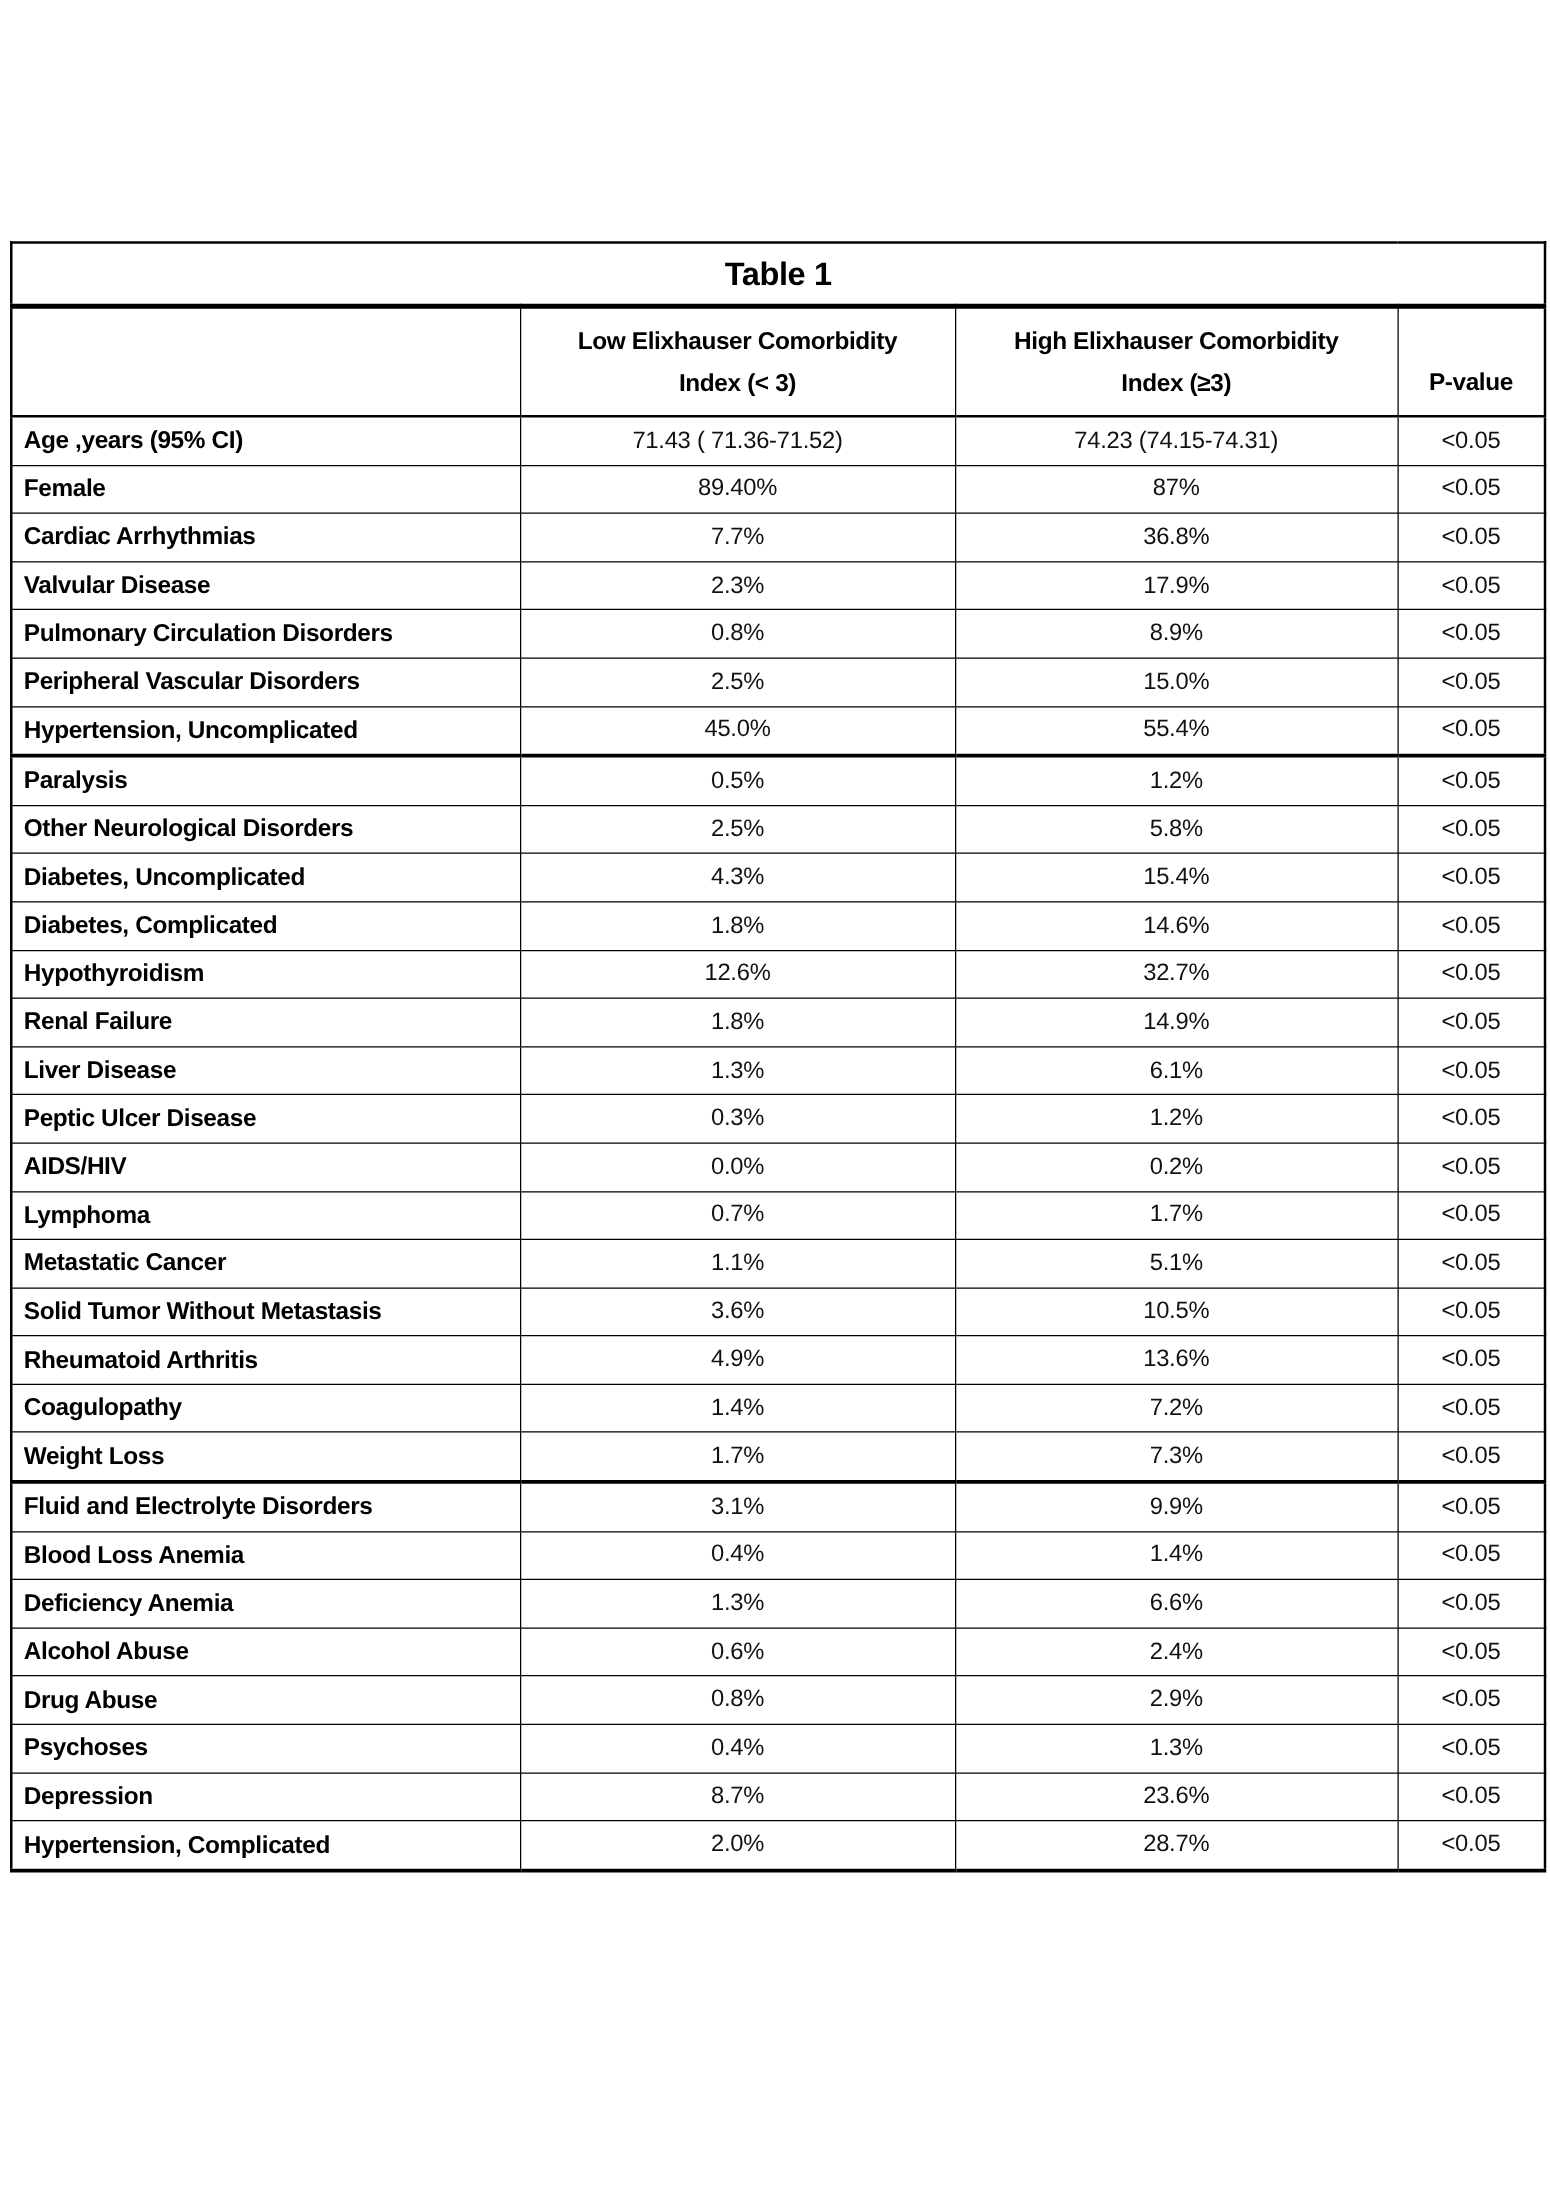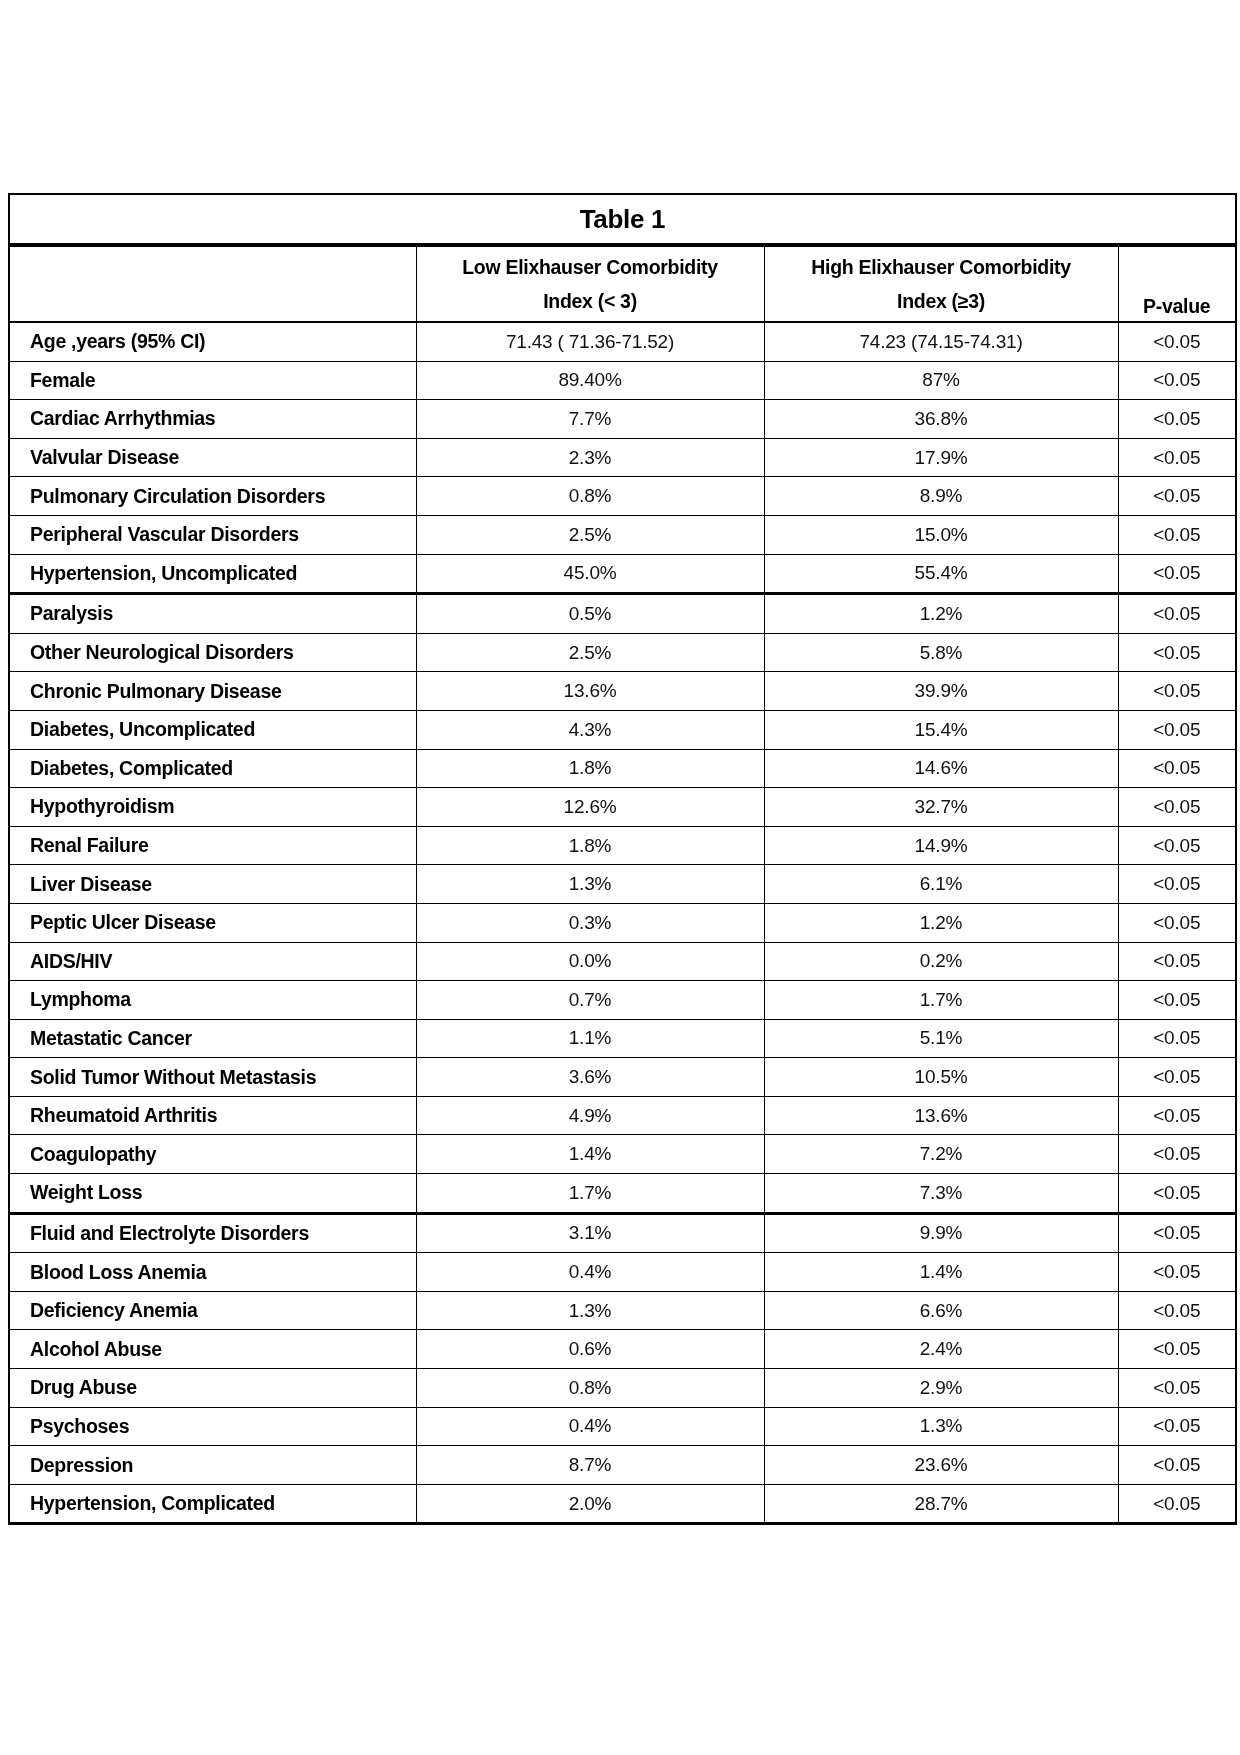--- a/index.html
+++ b/index.html
@@ -48,28 +48,28 @@
     font-size: 19.5px;
     letter-spacing: -0.3px;
   }
   td.hdr-cell .hline { line-height: 34px; }
   td.hdr-p {
     text-align: center;
     vertical-align: bottom;
     font-weight: bold;
     font-size: 19.5px;
     letter-spacing: -0.3px;
-    padding-bottom: 3px;
+    padding-bottom: 14px;
   }
   
   tr.data-row td { height: 35.6px; }
   td.label-cell {
     text-align: left;
     vertical-align: middle;
-    padding-left: 20px;
+    padding-left: 9px;
     font-weight: bold;
     font-size: 19.5px;
     letter-spacing: -0.3px;
   }
   td.val-cell, td.p-cell {
     text-align: center;
     vertical-align: middle;
     font-size: 19px;
     font-weight: normal;
     color: #111;
@@ -162,26 +162,20 @@
           <td class="val-cell">1.2%</td>
           <td class="p-cell">&lt;0.05</td>
         </tr>
         <tr class="data-row">
           <td class="label-cell">Other Neurological Disorders</td>
           <td class="val-cell">2.5%</td>
           <td class="val-cell">5.8%</td>
           <td class="p-cell">&lt;0.05</td>
         </tr>
         <tr class="data-row">
-          <td class="label-cell">Chronic Pulmonary Disease</td>
-          <td class="val-cell">13.6%</td>
-          <td class="val-cell">39.9%</td>
-          <td class="p-cell">&lt;0.05</td>
-        </tr>
-        <tr class="data-row">
           <td class="label-cell">Diabetes, Uncomplicated</td>
           <td class="val-cell">4.3%</td>
           <td class="val-cell">15.4%</td>
           <td class="p-cell">&lt;0.05</td>
         </tr>
         <tr class="data-row">
           <td class="label-cell">Diabetes, Complicated</td>
           <td class="val-cell">1.8%</td>
           <td class="val-cell">14.6%</td>
           <td class="p-cell">&lt;0.05</td>

